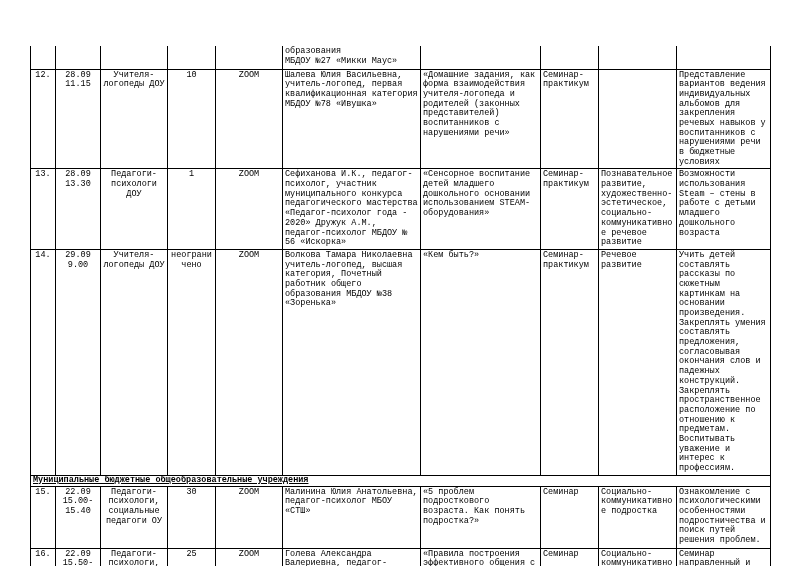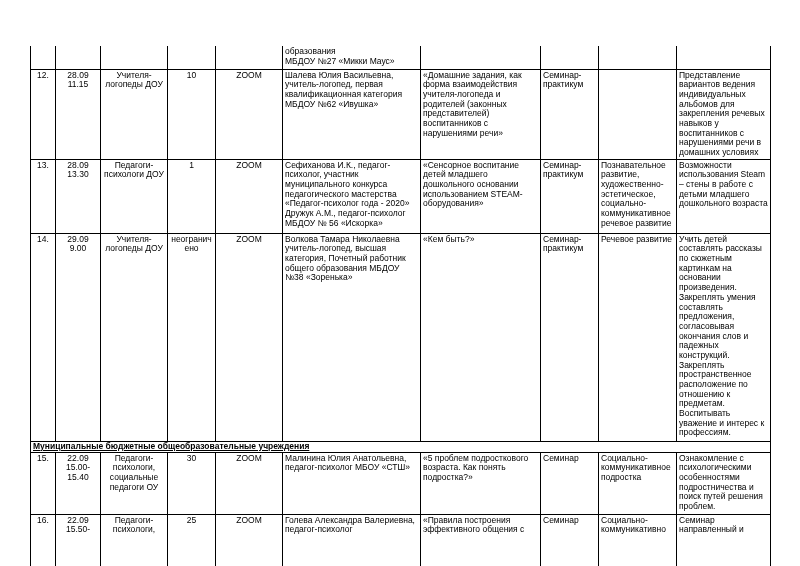--- a/index.html
+++ b/index.html
@@ -3,21 +3,21 @@
 <meta charset="utf-8">
 <style>
   * { margin: 0; padding: 0; box-sizing: border-box; }
   html, body { background: #ffffff; }
   .page {
     position: relative;
     width: 800px;
     height: 566px;
     background: #ffffff;
     overflow: hidden;
-    font-family: Liberation Sans, sans-serif;
+    font-family: Liberation Mono, monospace;
     color: #000;
   }
   table.schedule {
     border-collapse: collapse;
     table-layout: fixed;
     width: 740px;
     margin: 46px 0 0 30px;
     font-size: 8.5px;
     line-height: 1.14;
   }
@@ -80,25 +80,25 @@
       <td class="lft"></td>
     </tr>
 
     <tr class="r12">
       <td class="ctr">12.</td>
       <td class="ctr">28.09
 11.15</td>
       <td class="ctr">Учителя-логопеды ДОУ</td>
       <td class="ctr">10</td>
       <td class="ctr">ZOOM</td>
-      <td class="lft">Шалева Юлия Васильевна, учитель-логопед, первая квалификационная категория МБДОУ №62 «Ивушка»</td>
+      <td class="lft">Шалева Юлия Васильевна, учитель-логопед, первая квалификационная категория МБДОУ №78 «Ивушка»</td>
       <td class="lft">«Домашние задания, как форма взаимодействия учителя-логопеда и родителей (законных представителей) воспитанников с нарушениями речи»</td>
       <td class="lft">Семинар-практикум</td>
       <td class="lft"></td>
-      <td class="lft">Представление вариантов ведения индивидуальных альбомов для закрепления речевых навыков у воспитанников с нарушениями речи в домашних условиях</td>
+      <td class="lft">Представление вариантов ведения индивидуальных альбомов для закрепления речевых навыков у воспитанников с нарушениями речи в бюджетные условиях</td>
     </tr>
 
     <tr class="r13">
       <td class="ctr">13.</td>
       <td class="ctr">28.09
 13.30</td>
       <td class="ctr">Педагоги-психологи ДОУ</td>
       <td class="ctr">1</td>
       <td class="ctr">ZOOM</td>
       <td class="lft">Сефиханова И.К., педагог-психолог, участник муниципального конкурса педагогического мастерства «Педагог-психолог года - 2020» Дружук А.М., педагог-психолог МБДОУ № 56 «Искорка»</td>

